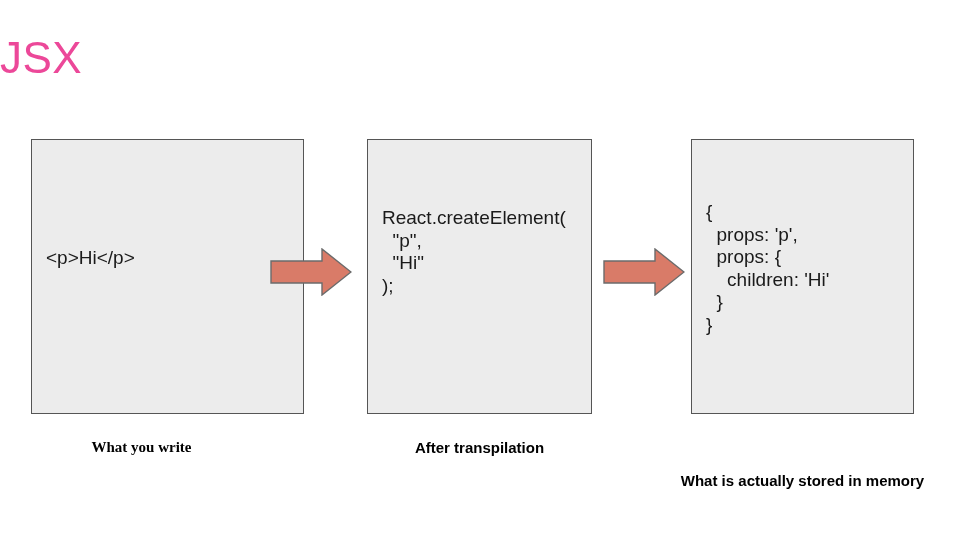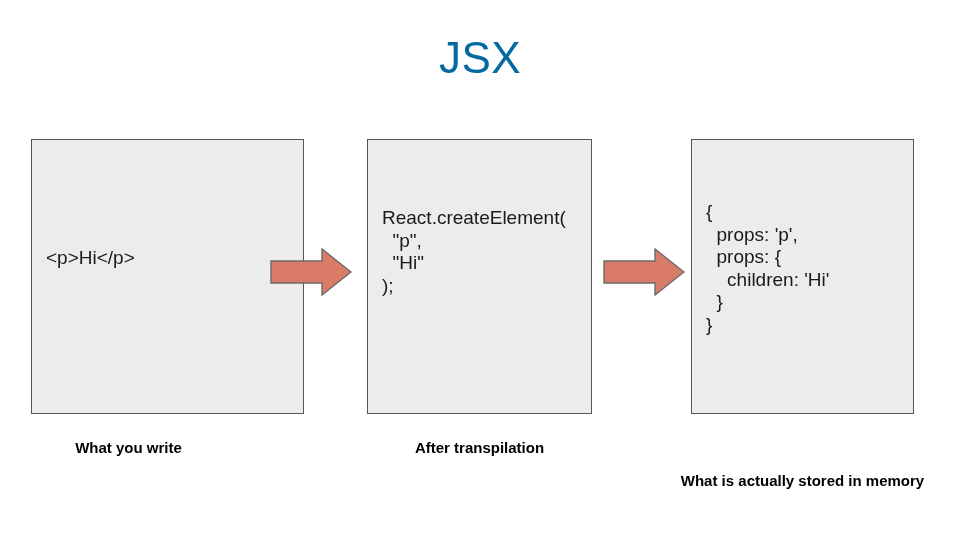--- a/index.html
+++ b/index.html
@@ -18,24 +18,23 @@
     position: absolute;
     left: 0; top: 0;
     width: 960px;
     height: 540px;
   }
   #slide-title {
     position: absolute;
     left: 0;
     top: 32px;
     width: 960px;
-    text-align: center;
     font-size: 44px;
     font-weight: 400;
-    color: #0369a1;
+    color: #ec4899;
     letter-spacing: 0.5px;
     line-height: 52px;
   }
   .stage {
     position: absolute;
     top: 139px;
     height: 275px;
   }
   .code-box {
     position: absolute;
@@ -72,21 +71,21 @@
 
   
   #stage-1 { left: 31px;  width: 225px; padding-left: 48px; }
   #stage-2 { left: 367px; width: 225px; }
   #stage-3 { left: 691px; width: 223px; }
 
   #code-text-1 { top: 108px; }
   #code-text-2 { top: 68px; }
   #code-text-3 { top: 62px; }
 
-  #caption-1 { left: 16px;  width: 225px; }
+  #caption-1 { left: 29px;  width: 225px; font-family: Liberation Serif, serif; }
   #caption-2 { left: 367px; width: 225px; }
   #caption-3 { left: 666px; width: 273px; margin-top: 33px; }
 
   
   .arrow {
     position: absolute;
     top: 248px;
     width: 82px;
     height: 48px;
   }

